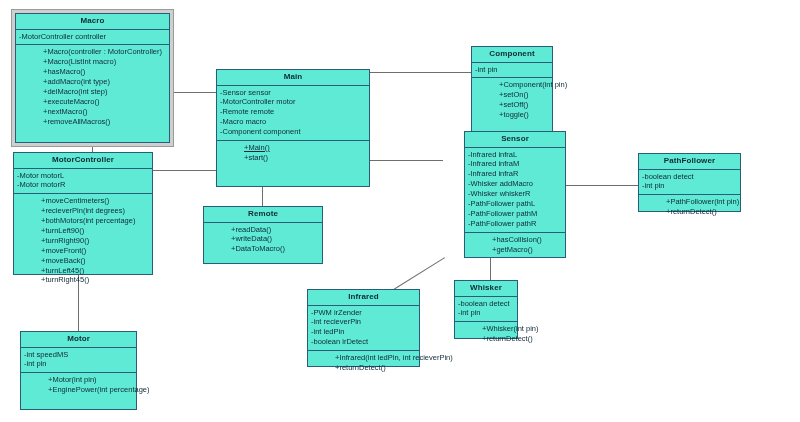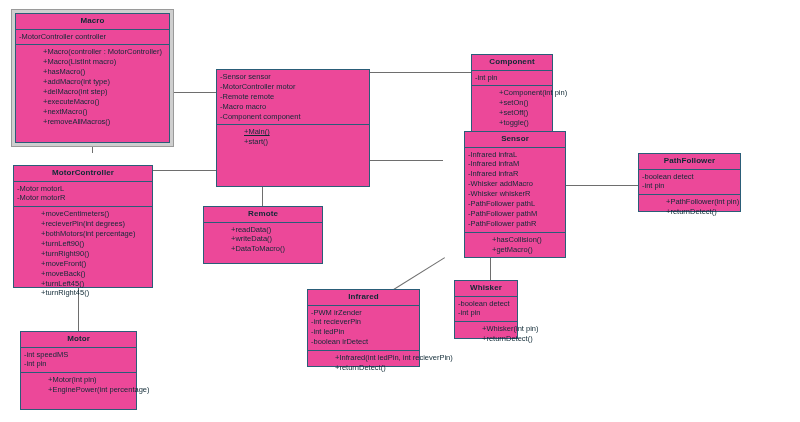--- a/index.html
+++ b/index.html
@@ -24,21 +24,21 @@
   .conn.h { height: 1px; }
   .conn.v { width: 1px; }
   .conn-diag {
     position: absolute;
     height: 1px;
     background: #6e6e6e;
     transform-origin: 0 0;
   }
   .umlbox {
     position: absolute;
-    background: #ec4899;
+    background: #5eead4;
     border: 1px solid #2a5d78;
     box-sizing: border-box;
     font-size: 7.5px;
     line-height: 1.32;
     color: #102a36;
   }
   .umlbox .title {
     text-align: center;
     font-weight: bold;
     font-size: 8px;
@@ -109,21 +109,21 @@
       <div class="row">+Macro(ListInt macro)</div>
       <div class="row">+hasMacro()</div>
       <div class="row">+addMacro(int type)</div>
       <div class="row">+delMacro(int step)</div>
       <div class="row">+executeMacro()</div>
       <div class="row">+nextMacro()</div>
       <div class="row">+removeAllMacros()</div>
     </div>
   </div>
 
-  <div class="umlbox" style="left:13px; top:152px; width:140px; height:123px;margin-top:13px;">
+  <div class="umlbox" style="left:13px; top:152px; width:140px; height:123px;">
     <div class="title">MotorController</div>
     <div class="compartment">
       <div class="row">-Motor motorL</div>
       <div class="row">-Motor motorR</div>
     </div>
     <div class="compartment grow">
       <div class="row">+moveCentimeters()</div>
       <div class="row">+recieverPin(int degrees)</div>
       <div class="row">+bothMotors(int percentage)</div>
       <div class="row">+turnLeft90()</div>
@@ -141,20 +141,21 @@
       <div class="row">-int speedMS</div>
       <div class="row">-int pin</div>
     </div>
     <div class="compartment grow">
       <div class="row">+Motor(int pin)</div>
       <div class="row">+EnginePower(int percentage)</div>
     </div>
   </div>
 
   <div class="umlbox" style="left:216px; top:69px; width:154px; height:118px;">
+    <div class="title">Main</div>
     <div class="compartment">
       <div class="row">-Sensor sensor</div>
       <div class="row">-MotorController motor</div>
       <div class="row">-Remote remote</div>
       <div class="row">-Macro macro</div>
       <div class="row">-Component component</div>
     </div>
     <div class="compartment grow">
       <div class="row static">+Main()</div>
       <div class="row">+start()</div>
@@ -163,21 +164,21 @@
 
   <div class="umlbox" style="left:203px; top:206px; width:120px; height:58px;">
     <div class="title">Remote</div>
     <div class="compartment grow">
       <div class="row">+readData()</div>
       <div class="row">+writeData()</div>
       <div class="row">+DataToMacro()</div>
     </div>
   </div>
 
-  <div class="umlbox" style="left:471px; top:54px; width:82px; height:92px;">
+  <div class="umlbox" style="left:471px; top:46px; width:82px; height:92px;">
     <div class="title">Component</div>
     <div class="compartment">
       <div class="row">-int pin</div>
     </div>
     <div class="compartment grow">
       <div class="row">+Component(int pin)</div>
       <div class="row">+setOn()</div>
       <div class="row">+setOff()</div>
       <div class="row">+toggle()</div>
     </div>

